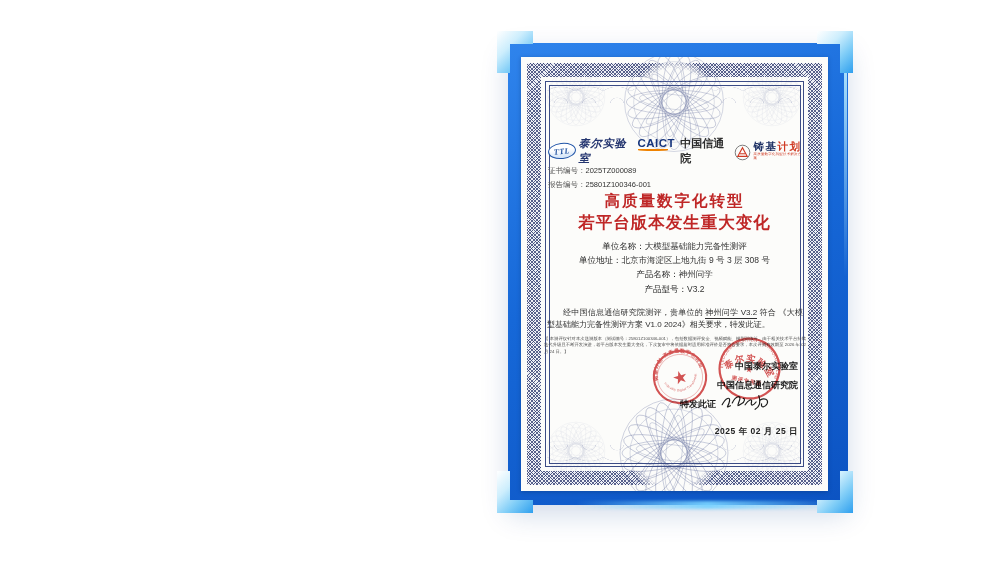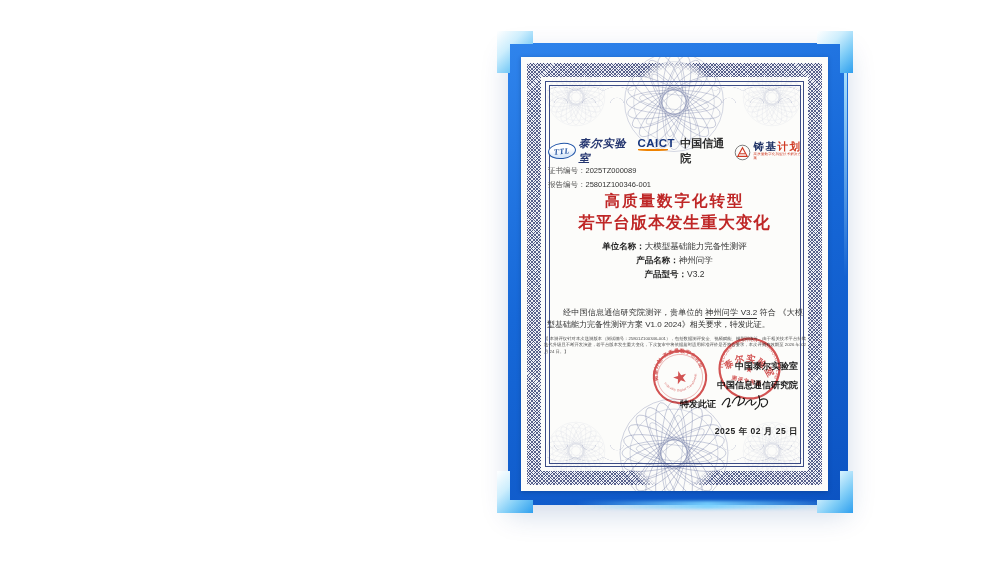--- a/index.html
+++ b/index.html
@@ -86,21 +86,21 @@
   .cert-nos{position:absolute;left:27px;top:107px;font-size:7.5px;line-height:13.5px;color:#333;}
   .cert-nos .lbl{color:#555;}
 
   .title1{position:absolute;left:0;top:134px;width:100%;text-align:center;
     font-size:15.5px;font-weight:800;color:#bf2727;letter-spacing:2px;}
   .title2{position:absolute;left:0;top:155px;width:100%;text-align:center;
     font-size:16.5px;font-weight:800;color:#bf2727;letter-spacing:1px;}
 
   .fields{position:absolute;left:0;top:182px;width:100%;text-align:center;
     font-size:8.5px;line-height:14.2px;color:#333;}
-  .fields .f-lbl{font-weight:700;color:#1f1f1f;}
+  .fields .f-lbl{font-weight:400;color:#1f1f1f;}
 
   .para{position:absolute;left:26px;top:250px;width:256px;font-size:8px;line-height:11.8px;
     color:#2f2f2f;text-align:justify;text-indent:2em;}
   .para .hl{border-bottom:.5px solid #2f2f2f;padding-bottom:.5px;}
 
   .footnote{position:absolute;left:23px;top:279px;width:262px;font-size:4.3px;line-height:6.4px;
     color:#4c4c4c;text-align:justify;}
 
   .stamp{position:absolute;mix-blend-mode:multiply;opacity:.92;}
   .stamp-left{left:130px;top:291px;width:58px;height:58px;transform:rotate(-16deg);}
@@ -217,20 +217,21 @@
       <div class="cert-nos">
         <div><span class="lbl">证书编号：</span><span>2025TZ000089</span></div>
         <div><span class="lbl">报告编号：</span><span>25801Z100346-001</span></div>
       </div>
 
       <div class="title1">高质量数字化转型</div>
       <div class="title2">若平台版本发生重大变化</div>
 
       <div class="fields">
         <div><span class="f-lbl">单位名称：</span><span>大模型基础能力完备性测评</span></div>
+        <div><span class="f-lbl">单位地址：</span><span>北京市海淀区上地九街 9 号 3 层 308 号</span></div>
         <div><span class="f-lbl">产品名称：</span><span>神州问学</span></div>
         <div><span class="f-lbl">产品型号：</span><span>V3.2</span></div>
       </div>
 
       <div class="para">
         <span>经中国信息通信研究院测评，贵单位的 </span><span class="hl">神州问学 V3.2</span><span> 符合 《大模型基础能力完备性测评方案 V1.0 2024》相关要求，特发此证。</span>
       </div>
 
       <div class="footnote">【 本测评仅针对本次送测版本（测试编号：25801Z100346-001），包括数据测评安全、视频赋能、模型训练等。由于相关技术平台持续迭代升级且不断开发演进，若平台版本发生重大变化，下次复审中将依据届时适用标准评价是否符合要求，本次评测有效期至 2026 年 02 月 24 日。】</div>
 

